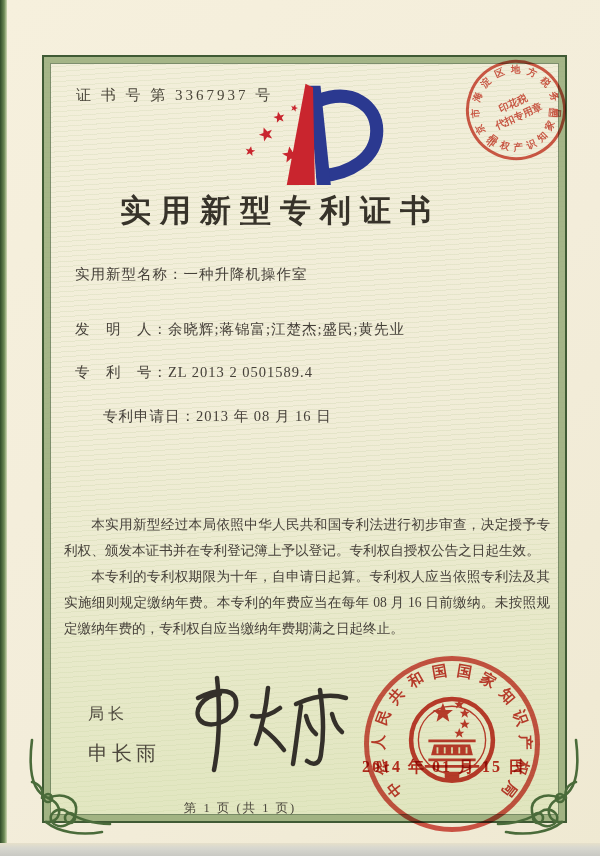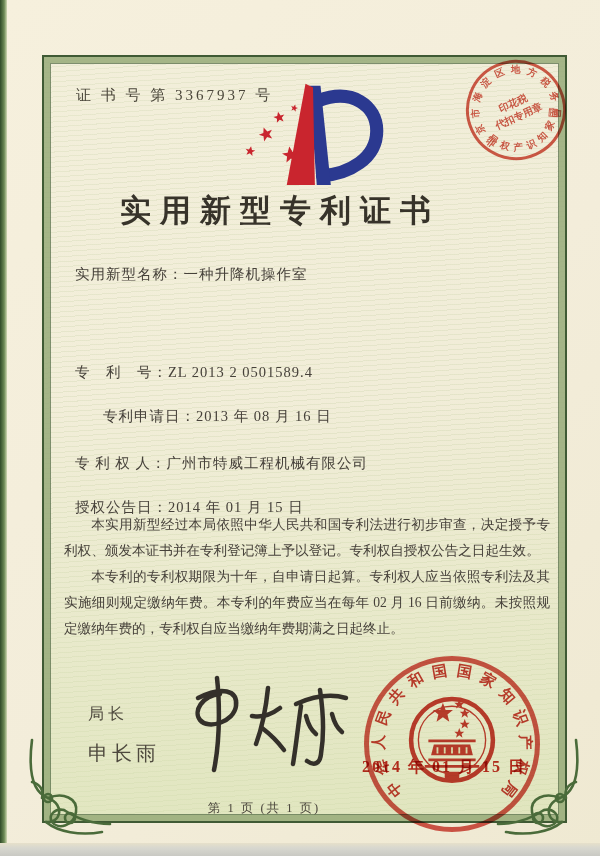--- a/index.html
+++ b/index.html
@@ -48,21 +48,21 @@
              color:#c72f23;font-weight:600;z-index:5;mix-blend-mode:multiply;}
   
   .seal-small{position:absolute;left:464px;top:58px;width:104px;height:104px;transform:rotate(-24deg);
               opacity:.88;mix-blend-mode:multiply;}
   .seal-small .ring-border{position:absolute;inset:2px;border:3px solid #cf4636;border-radius:50%;}
   .seal-small .ringtext{position:absolute;inset:0;font-size:9.5px;font-weight:700;color:#cf4636;}
   .seal-small .c1{position:absolute;left:0;top:38px;width:100%;text-align:center;font-size:10px;font-weight:700;color:#cf4636;}
   .seal-small .c2{position:absolute;left:0;top:52px;width:100%;text-align:center;font-size:10px;font-weight:700;color:#cf4636;}
   
   .footer{position:absolute;left:0;top:800px;width:480px;text-align:center;
-          font-size:12.5px;letter-spacing:2px;color:#4a463c;padding-left:24px;}
+          font-size:12.5px;letter-spacing:2px;color:#4a463c;}
 </style>
 </head>
 <body>
 
 <div class="stage">
   <div class="spine"></div>
 
   <div class="frame"></div>
 
   <div class="corner bl">
@@ -106,28 +106,27 @@
       <use href="#star" transform="translate(60,30) scale(0.40) rotate(15)"></use>
       <use href="#star" transform="translate(30,58) scale(0.78) rotate(-20)"></use>
       <use href="#star" transform="translate(13,76) scale(0.55) rotate(10)"></use>
       <use href="#star" transform="translate(56,80) scale(0.92) rotate(-8)"></use>
     </svg>
   </div>
 
   <div class="title">实用新型专利证书</div>
 
   <div class="field f0"><span class="lbl">实用新型名称：</span><span>一种升降机操作室</span></div>
+  <div class="field f1"><span class="lbl">发　明　人：</span><span>余晓辉;蒋锦富;江楚杰;盛民;黄先业</span></div>
   <div class="field f2"><span class="lbl">专　利　号：</span><span>ZL 2013 2 0501589.4</span></div>
   <div class="field f3"><span class="lbl">专利申请日：</span><span>2013 年 08 月 16 日</span></div>
-  <div class="field f4"><span class="lbl">专 利 权 人：</span><span>广州市特威工程机械有限公司</span></div>
-  <div class="field f5"><span class="lbl">授权公告日：</span><span>2014 年 01 月 15 日</span></div>
 
   <div class="legal">
     <p>本实用新型经过本局依照中华人民共和国专利法进行初步审查，决定授予专利权、颁发本证书并在专利登记簿上予以登记。专利权自授权公告之日起生效。</p>
-    <p>本专利的专利权期限为十年，自申请日起算。专利权人应当依照专利法及其实施细则规定缴纳年费。本专利的年费应当在每年 02 月 16 日前缴纳。未按照规定缴纳年费的，专利权自应当缴纳年费期满之日起终止。</p>
+    <p>本专利的专利权期限为十年，自申请日起算。专利权人应当依照专利法及其实施细则规定缴纳年费。本专利的年费应当在每年 08 月 16 日前缴纳。未按照规定缴纳年费的，专利权自应当缴纳年费期满之日起终止。</p>
   </div>
 
   <div class="sig-role">局长</div>
   <div class="sig-name">申长雨</div>
   <div class="sig-script">
     <svg viewBox="0 0 200 110" fill="none" stroke="#34302a" stroke-width="4.5" stroke-linecap="round">
       <path d="M30,24 C54,12 70,16 68,32 C66,48 40,56 32,46 C25,37 34,22 52,20"></path>
       <path d="M49,4 C51,22 53,62 46,96"></path>
       <path d="M100,14 C98,34 94,54 88,70"></path>
       <path d="M84,42 C94,44 104,40 112,34"></path>

